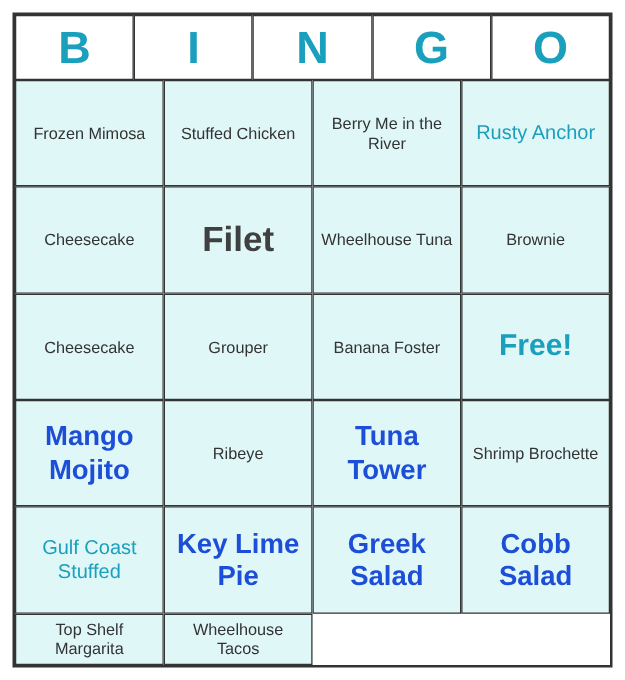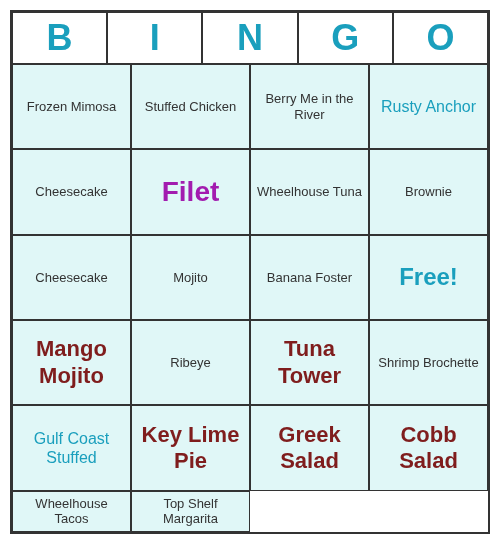--- a/index.html
+++ b/index.html
@@ -46,26 +46,26 @@
       text-align: center;
       padding: 4px;
       background: #e0f7f7;
       color: #333;
       font-size: 13px;
       line-height: 1.2;
     }
     .cell.large {
       font-size: 22px;
       font-weight: bold;
-      color: #7f1d1d;
+      color: #1d4ed8;
     }
     .cell.xlarge {
       font-size: 28px;
       font-weight: bold;
-      color: #a21caf;
+      color: #404040;
     }
     .cell.free {
       font-size: 24px;
       font-weight: bold;
       color: #1a9fbd;
       text-align: center;
     }
     .cell.medium {
       font-size: 16px;
       font-weight: normal;
@@ -86,27 +86,27 @@
   <div class="bingo-grid">
   <div class="cell">Frozen Mimosa</div>
       <div class="cell">Stuffed Chicken</div>
       <div class="cell">Berry Me in the River</div>
       <div class="cell medium">Rusty Anchor</div>
       <div class="cell">Cheesecake</div>
       <div class="cell xlarge">Filet</div>
       <div class="cell">Wheelhouse Tuna</div>
       <div class="cell">Brownie</div>
       <div class="cell">Cheesecake</div>
-      <div class="cell">Mojito</div>
+      <div class="cell">Grouper</div>
       <div class="cell">Banana Foster</div>
       <div class="cell free">Free!</div>
       <div class="cell large">Mango Mojito</div>
       <div class="cell">Ribeye</div>
       <div class="cell large">Tuna Tower</div>
       <div class="cell">Shrimp Brochette</div>
       <div class="cell medium">Gulf Coast Stuffed</div>
       <div class="cell large">Key Lime Pie</div>
       <div class="cell large">Greek Salad</div>
       <div class="cell large">Cobb Salad</div>
+      <div class="cell">Top Shelf Margarita</div>
       <div class="cell">Wheelhouse Tacos</div>
-      <div class="cell">Top Shelf Margarita</div>
     </div>
 </div>
 
 </body></html>

